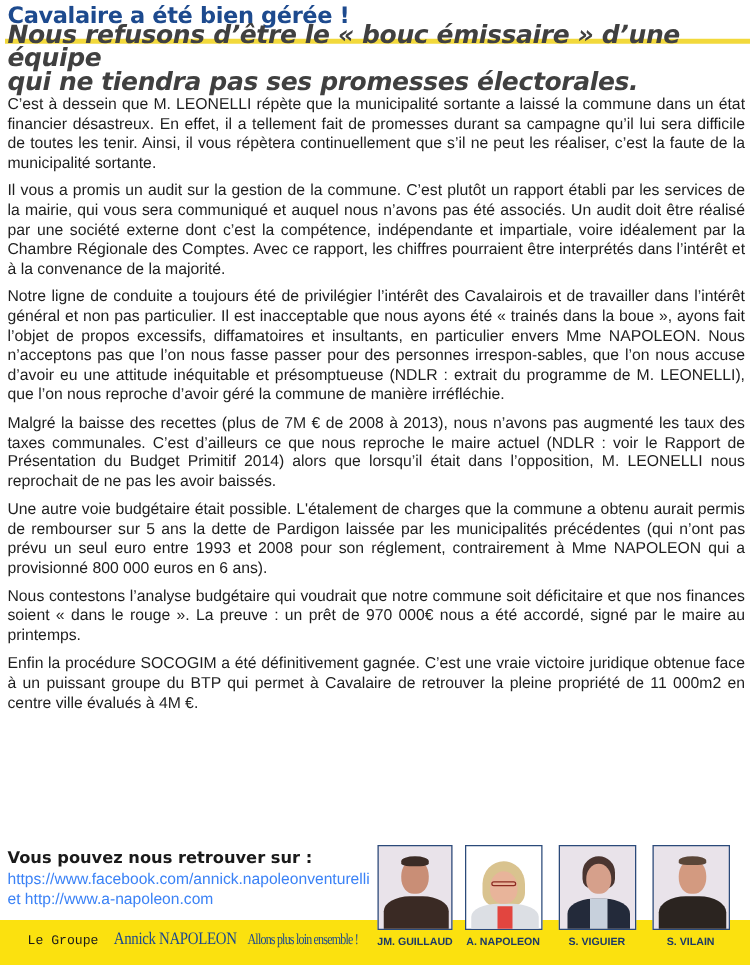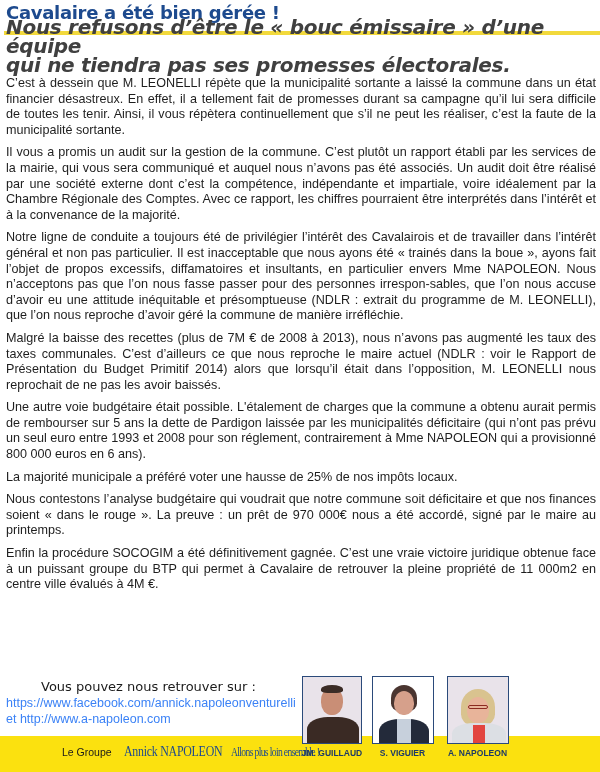--- a/index.html
+++ b/index.html
@@ -22,33 +22,32 @@
       position: absolute; left: 6px; top: 76px; width: 590px;
       font-family: "Liberation Sans", sans-serif; font-size: 12.6px; line-height: 15.6px;
       text-align: justify; color: #1e1e1e;
     }
     .body-text p { margin-bottom: 7px; }
     .body-text b { font-weight: normal; }
     .contact {
       position: absolute; left: 6px; top: 678px; width: 290px;
     }
     .contact-title {
-      font-family: "DejaVu Sans", sans-serif; font-weight: normal; font-size: 13px; color: #1a1a1a;
+      font-family: "DejaVu Sans", sans-serif; font-weight: bold; font-size: 13px; color: #1a1a1a;
       line-height: 17px;
-      margin-left: 35px;
     }
     .contact-line { font-family: "Liberation Sans", sans-serif; font-size: 12.5px; line-height: 16px; color: #3b82f6; }
     .footer-band {
       position: absolute; left: 0; right: 0; top: 736px; height: 36px; background: #fbe10f;
     }
     .footer-slogan {
       position: absolute; left: 22px; top: 744px; display: flex; align-items: baseline; gap: 12px;
       white-space: nowrap;
     }
-    .le-groupe { font-family: Liberation Sans, sans-serif; font-size: 10.5px; color: #1a1a1a; margin-left: 40px; }
+    .le-groupe { font-family: Liberation Mono, monospace; font-size: 10.5px; color: #1a1a1a; }
     .group-name { font-family: "Liberation Serif", serif; font-size: 14px; color: #1d4a8e; letter-spacing: -0.3px; transform: scaleX(0.85); transform-origin: left; display: inline-block; }
     .group-motto { font-family: "Liberation Serif", serif; font-size: 12px; color: #1d4a8e; letter-spacing: -0.8px; transform: scaleX(0.8); transform-origin: left; display: inline-block; margin-left: -20px; }
     .team {
       position: absolute; left: 302px; top: 676px; display: flex; gap: 6px;
     }
     .member { width: 69px; display: flex; flex-direction: column; align-items: center; }
     .member:nth-child(1) { width: 60px; }
     .photo {
       width: 60px; height: 68px; border: 1.5px solid #2b4a7a; position: relative; overflow: hidden;
       background: #e9e3ea;
@@ -72,22 +71,21 @@
 <h2 class="subtitle">
   <span>Nous refusons d’être le « bouc émissaire » d’une équipe</span><br>
   <span>qui ne tiendra pas ses promesses électorales.</span>
 </h2>
 
 <div class="body-text" id="body-text">
     <p><span>C’est à dessein que M. LEONELLI répète que la municipalité sortante a laissé la commune dans un état financier désastreux. En effet, il a tellement fait de promesses durant sa campagne qu’il lui sera difficile de toutes les tenir. </span><b>Ainsi, il vous répètera continuellement que s’il ne peut les réaliser, c’est la faute de la municipalité sortante</b><span>.</span></p>
     <p><span>Il vous a promis un audit sur la gestion de la commune. C’est plutôt un rapport établi par les services de la mairie, qui vous sera communiqué et auquel nous n’avons pas été associés. Un audit doit être réalisé par une société externe dont c’est la compétence, indépendante et impartiale, voire idéalement par la Chambre Régionale des Comptes. Avec ce rapport, </span><b>les chiffres pourraient être interprétés dans l’intérêt et à la convenance de la majorité.</b></p>
     <p><span>Notre ligne de conduite a toujours été de privilégier l’intérêt des Cavalairois et de travailler dans l’intérêt général et non pas particulier. </span><b>Il est inacceptable que nous ayons été « trainés dans la boue », ayons fait l’objet de propos excessifs, diffamatoires et insultants, en particulier envers Mme NAPOLEON.</b><span> Nous n’acceptons pas que l’on nous fasse passer pour des personnes irrespon-sables, que l’on nous accuse d’avoir eu une attitude inéquitable et présomptueuse (NDLR : extrait du programme de M. LEONELLI), que l’on nous reproche d’avoir géré la commune de manière irréfléchie.</span></p>
     <p><b>Malgré la baisse des recettes (plus de 7M € de 2008 à 2013), nous n’avons pas augmenté les taux des taxes communales.</b><span> C’est d’ailleurs ce que nous reproche le maire actuel (NDLR : voir le Rapport de Présentation du Budget Primitif 2014) alors que lorsqu’il était dans l’opposition, M. LEONELLI nous reprochait de ne pas les avoir baissés.</span></p>
-    <p><b>Une autre voie budgétaire était possible.</b><span> L'étalement de charges que la commune a obtenu aurait permis de rembourser sur 5 ans </span><b>la dette de Pardigon laissée par les municipalités déficitaire</b><span> (qui n’ont pas prévu un seul euro entre 1993 et 2008 pour son réglement, contrairement à Mme NAPOLEON qui a provisionné 800 000 euros en 6 ans).</span></p>
-    <p><b>La majorité municipale a préféré voter une hausse de 25% de nos impôts locaux.</b></p>
+    <p><b>Une autre voie budgétaire était possible.</b><span> L'étalement de charges que la commune a obtenu aurait permis de rembourser sur 5 ans </span><b>la dette de Pardigon laissée par les municipalités précédentes</b><span> (qui n’ont pas prévu un seul euro entre 1993 et 2008 pour son réglement, contrairement à Mme NAPOLEON qui a provisionné 800 000 euros en 6 ans).</span></p>
     <p><b>Nous contestons l’analyse budgétaire qui voudrait que notre commune soit déficitaire et que nos finances soient « dans le rouge ».</b><span> La preuve : un prêt de 970 000€ nous a été accordé, signé par le maire au printemps.</span></p>
     <p><b>Enfin la procédure SOCOGIM a été définitivement gagnée.</b><span> C’est une vraie victoire juridique obtenue face à un puissant groupe du BTP qui permet à Cavalaire de retrouver la pleine propriété de 11 000m2 en centre ville évalués à 4M €.</span></p>
   </div>
 
 <div class="footer-band"></div>
 
 <div class="contact">
   <div class="contact-title">Vous pouvez nous retrouver sur :</div>
   <div class="contact-line">https://www.facebook.com/annick.napoleonventurelli</div>
   <div class="contact-line">et http://www.a-napoleon.com</div>
@@ -103,30 +101,38 @@
   <div class="member">
     <div class="photo">
       <div class="torso" style="left:4px;top:40px;width:52px;height:30px;background:#3a2a24;"></div>
       <div class="head" style="left:18px;top:10px;width:22px;height:28px;background:#c98e76;"></div>
       <div class="hair" style="left:18px;top:8px;width:22px;height:8px;background:#3b2c26;"></div>
     </div>
     <div class="member-name">JM. GUILLAUD</div>
   </div>
   <div class="member">
     <div class="photo">
+      <div class="hair" style="left:13px;top:12px;width:34px;height:36px;background:#d9c38f;"></div>
+      <div class="torso" style="left:4px;top:46px;width:54px;height:26px;background:#dcdfe4;"></div>
+      <div style="position:absolute;left:25px;top:48px;width:12px;height:20px;background:#e2453f;"></div>
+      <div class="head" style="left:19px;top:20px;width:22px;height:26px;background:#e8b49a;"></div>
+      <div style="position:absolute;left:20px;top:28px;width:20px;height:4px;border:1px solid #8b2a20;border-radius:2px;"></div>
+    </div>
+    <div class="member-name">A. NAPOLEON</div>
+  </div>
+  <div class="member">
+    <div class="photo">
       <div class="hair" style="left:18px;top:8px;width:26px;height:26px;background:#4a3530;"></div>
       <div class="torso" style="left:6px;top:42px;width:50px;height:30px;background:#232a3a;"></div>
       <div style="position:absolute;left:24px;top:42px;width:14px;height:26px;background:#c7d0dc;"></div>
       <div class="head" style="left:21px;top:14px;width:20px;height:24px;background:#d6a08b;"></div>
     </div>
     <div class="member-name">S. VIGUIER</div>
   </div>
   <div class="member">
     <div class="photo">
-      <div class="hair" style="left:13px;top:12px;width:34px;height:36px;background:#d9c38f;"></div>
-      <div class="torso" style="left:4px;top:46px;width:54px;height:26px;background:#dcdfe4;"></div>
-      <div style="position:absolute;left:25px;top:48px;width:12px;height:20px;background:#e2453f;"></div>
-      <div class="head" style="left:19px;top:20px;width:22px;height:26px;background:#e8b49a;"></div>
-      <div style="position:absolute;left:20px;top:28px;width:20px;height:4px;border:1px solid #8b2a20;border-radius:2px;"></div>
+      <div class="torso" style="left:4px;top:40px;width:54px;height:32px;background:#2b2420;"></div>
+      <div class="head" style="left:20px;top:10px;width:22px;height:28px;background:#d39a80;"></div>
+      <div class="hair" style="left:20px;top:8px;width:22px;height:7px;background:#5a4638;"></div>
     </div>
-    <div class="member-name">A. NAPOLEON</div>
+    <div class="member-name">S. VILAIN</div>
   </div>
 </div>
 
 </body></html>

